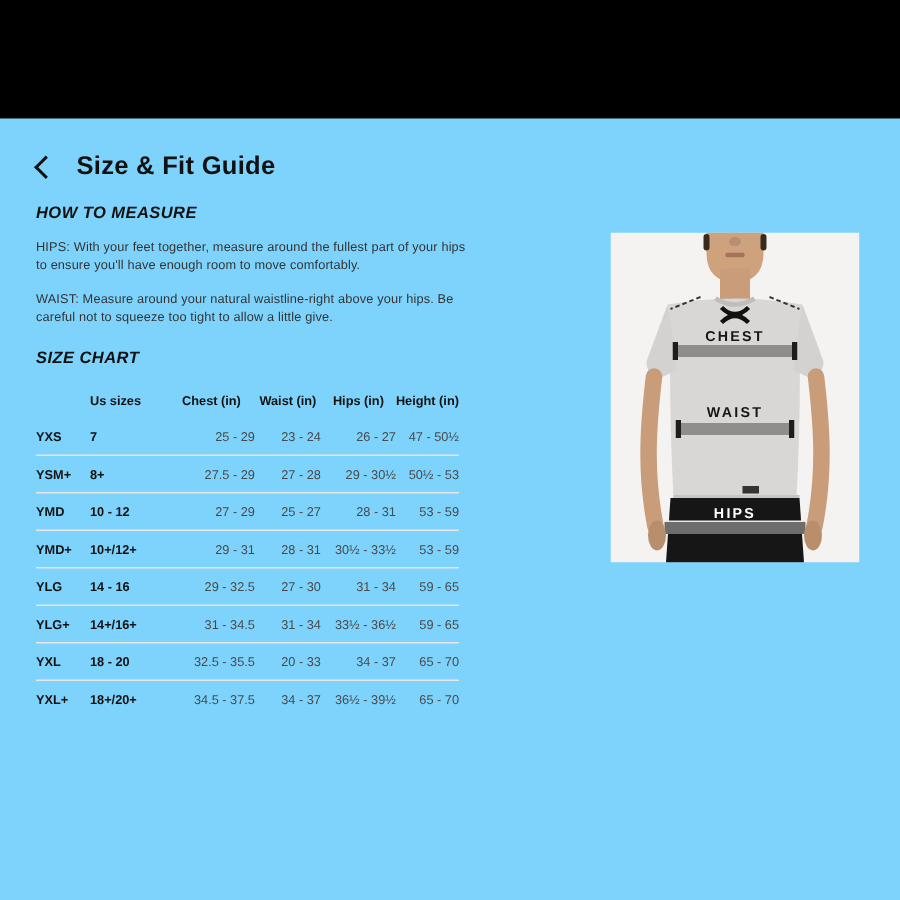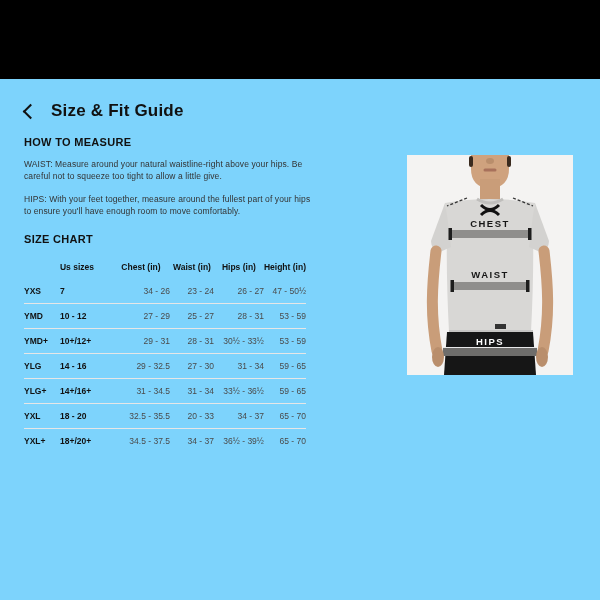--- a/index.html
+++ b/index.html
@@ -34,21 +34,21 @@
   }
   .page-title {
     font-size: 17px; font-weight: 700; color: #111;
     letter-spacing: 0.2px;
   }
   .left-col {
     position: absolute; left: 24px; top: 57px; width: 293px;
   }
   .section-heading {
     font-size: 11px; font-weight: 700; color: #111;
-    letter-spacing: 0.3px; margin: 0 0 10px 0;
+    letter-spacing: 0.3px; margin: 0 0 10px 0; font-style: italic;
   }
   .measure-para {
     font-size: 8.5px; line-height: 12px; color: #333;
     margin: 0 0 11px 0; letter-spacing: 0.1px;
   }
   .size-chart-block { margin-top: 16px; }
   table.size-table {
     width: 282px; border-collapse: collapse; margin-top: 2px;
   }
   .size-table th, .size-table td {
@@ -81,44 +81,52 @@
 
   <div class="app-header">
     <div class="back-btn">
       <span></span>
     </div>
     <div class="page-title">Size &amp; Fit Guide</div>
   </div>
 
   <div class="left-col">
     <h2 class="section-heading">HOW TO MEASURE</h2>
+    <p class="measure-para">HIPS: With your feet together, measure around the fullest part of your hips to ensure you'll have enough room to move comfortably.</p>
     <p class="measure-para">WAIST: Measure around your natural waistline-right above your hips. Be careful not to squeeze too tight to allow a little give.</p>
-    <p class="measure-para">HIPS: With your feet together, measure around the fullest part of your hips to ensure you'll have enough room to move comfortably.</p>
 
     <div class="size-chart-block">
       <h2 class="section-heading">SIZE CHART</h2>
       <table class="size-table">
         <thead>
           <tr>
               <th></th>
               <th>Us sizes</th>
               <th>Chest (in)</th>
               <th>Waist (in)</th>
               <th>Hips (in)</th>
               <th>Height (in)</th>
             </tr>
         </thead>
         <tbody>
             <tr>
               <td>YXS</td>
               <td>7</td>
-              <td>34 - 26</td>
+              <td>25 - 29</td>
               <td>23 - 24</td>
               <td>26 - 27</td>
               <td>47 - 50½</td>
+            </tr>
+            <tr>
+              <td>YSM+</td>
+              <td>8+</td>
+              <td>27.5 - 29</td>
+              <td>27 - 28</td>
+              <td>29 - 30½</td>
+              <td>50½ - 53</td>
             </tr>
             <tr>
               <td>YMD</td>
               <td>10 - 12</td>
               <td>27 - 29</td>
               <td>25 - 27</td>
               <td>28 - 31</td>
               <td>53 - 59</td>
             </tr>
             <tr>

